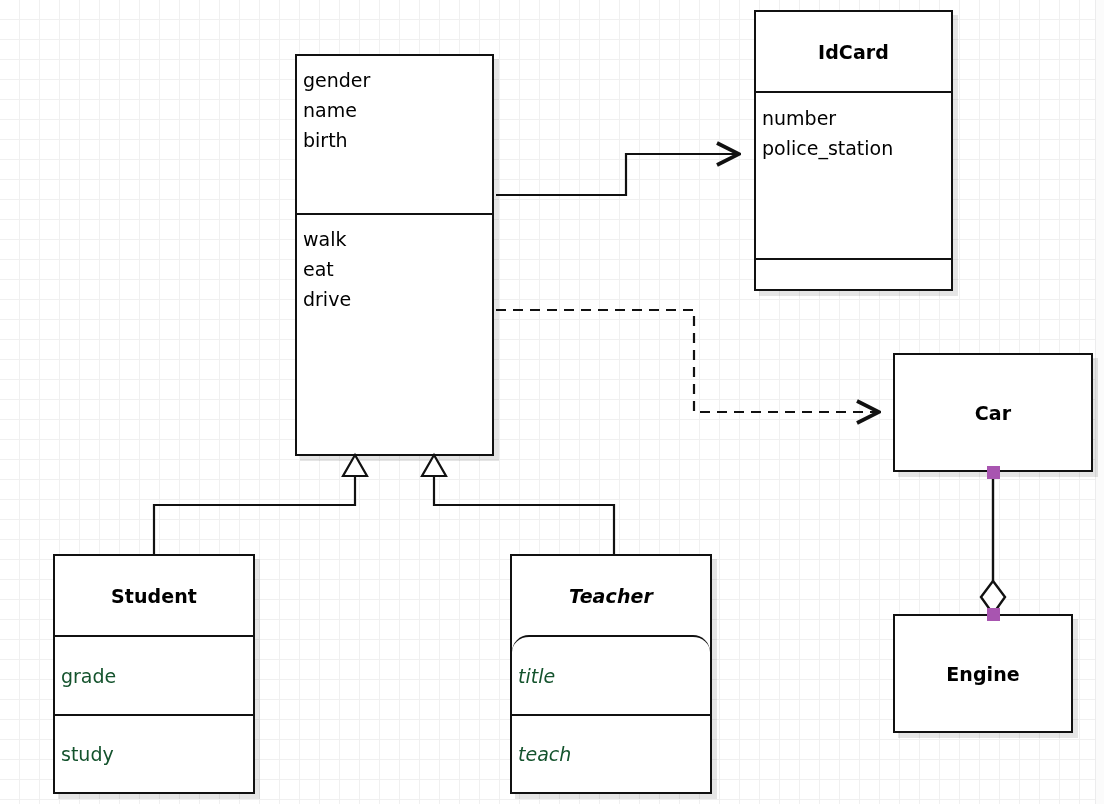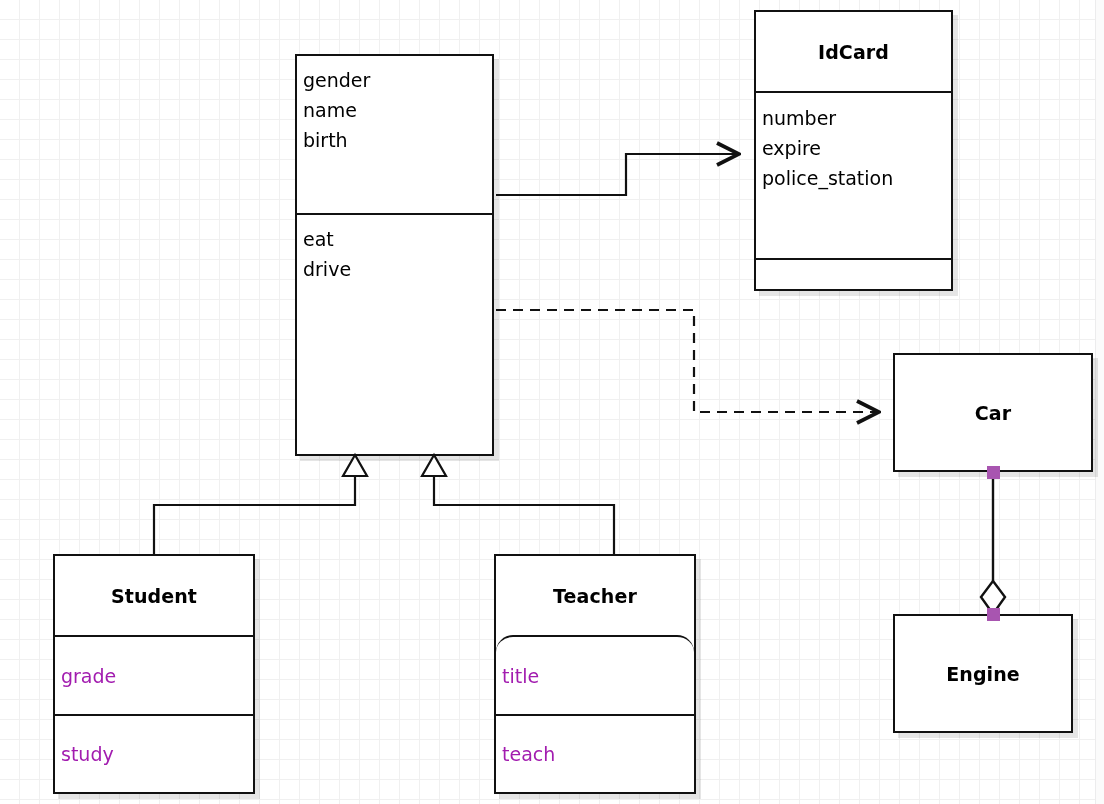--- a/index.html
+++ b/index.html
@@ -60,21 +60,21 @@
     font-size: 19px;
     color: #000000;
     line-height: 30px;
   }
   .member-list .member {
     white-space: nowrap;
   }
   .member-single {
     padding: 0 0 0 6px;
     font-size: 19px;
-    color: #a21caf;
+    color: #14532d;
     display: flex;
     align-items: center;
     height: 100%;
   }
   .empty-compartment {
     height: 100%;
   }
   #edges {
     position: absolute;
     top: 0;
@@ -137,32 +137,32 @@
   <div class="uml-class" style="left:295px; top:54px; width:199px; height:402px;">
     <div class="compartment" style="height:157px;">
       <div class="member-list">
         <div class="member">gender</div>
         <div class="member">name</div>
         <div class="member">birth</div>
       </div>
     </div>
     <div class="compartment" style="height:162px;">
       <div class="member-list">
+        <div class="member">walk</div>
         <div class="member">eat</div>
         <div class="member">drive</div>
       </div>
     </div>
   </div>
 
   <div class="uml-class" style="left:754px; top:10px; width:199px; height:281px;">
     <div class="compartment class-title" style="height:79px;">IdCard</div>
     <div class="compartment" style="height:167px;">
       <div class="member-list" style="padding-top:10px;">
         <div class="member">number</div>
-        <div class="member">expire</div>
         <div class="member">police_station</div>
       </div>
     </div>
     <div class="compartment" style="height:31px;">
       <div class="empty-compartment"></div>
     </div>
   </div>
 
   <div class="uml-class" style="left:893px; top:353px; width:200px; height:119px;">
     <div class="compartment class-title" style="height:100%;border-radius:11px;">Car</div>
@@ -175,21 +175,21 @@
   <div class="uml-class" style="left:53px; top:554px; width:202px; height:240px;">
     <div class="compartment class-title" style="height:79px;">Student</div>
     <div class="compartment" style="height:79px;">
       <div class="member-single">grade</div>
     </div>
     <div class="compartment" style="height:78px;">
       <div class="member-single">study</div>
     </div>
   </div>
 
-  <div class="uml-class" style="left:494px; top:554px; width:202px; height:240px;">
+  <div class="uml-class" style="left:510px; top:554px; width:202px; height:240px;font-style:italic;">
     <div class="compartment class-title" style="height:79px;">Teacher</div>
     <div class="compartment" style="height:79px;border-radius:17px;">
       <div class="member-single">title</div>
     </div>
     <div class="compartment" style="height:78px;">
       <div class="member-single">teach</div>
     </div>
   </div>
 
 </div>

